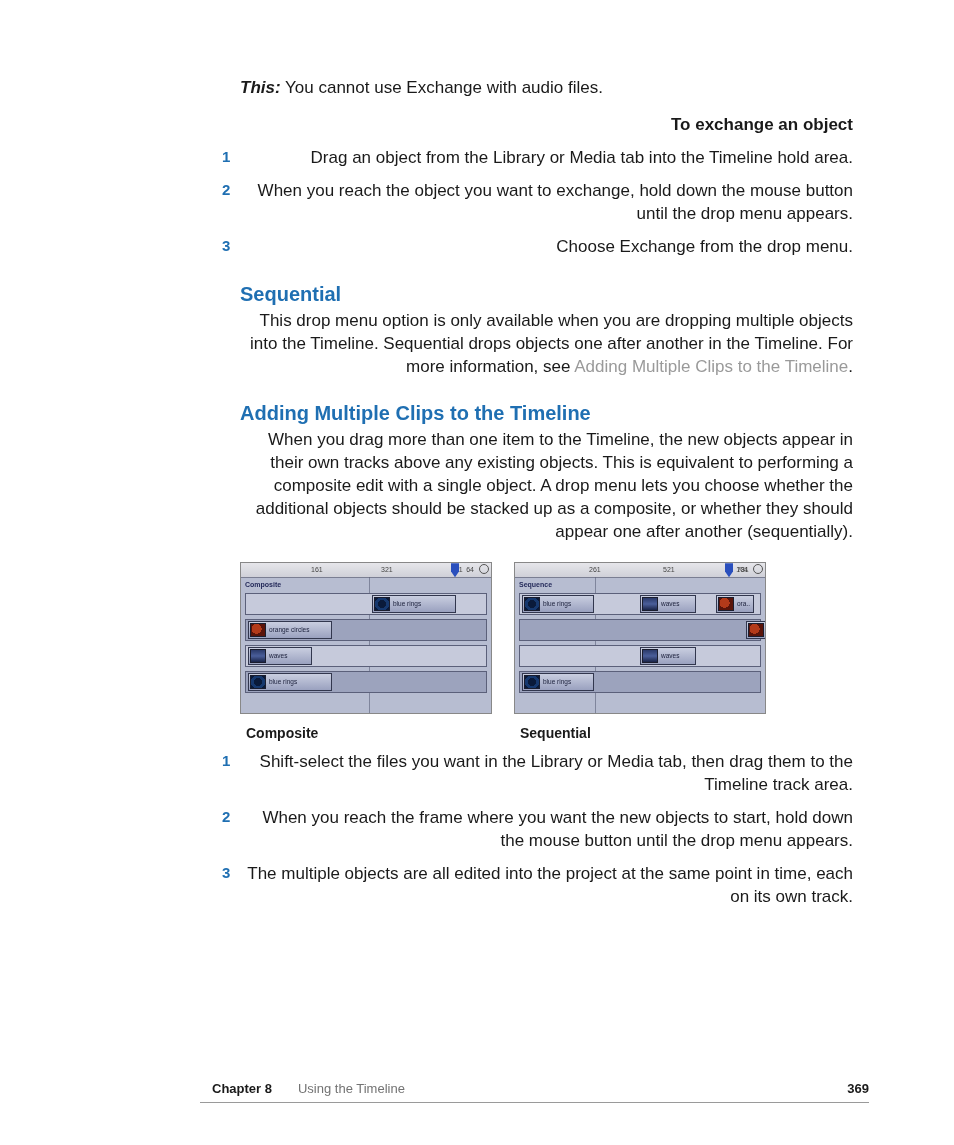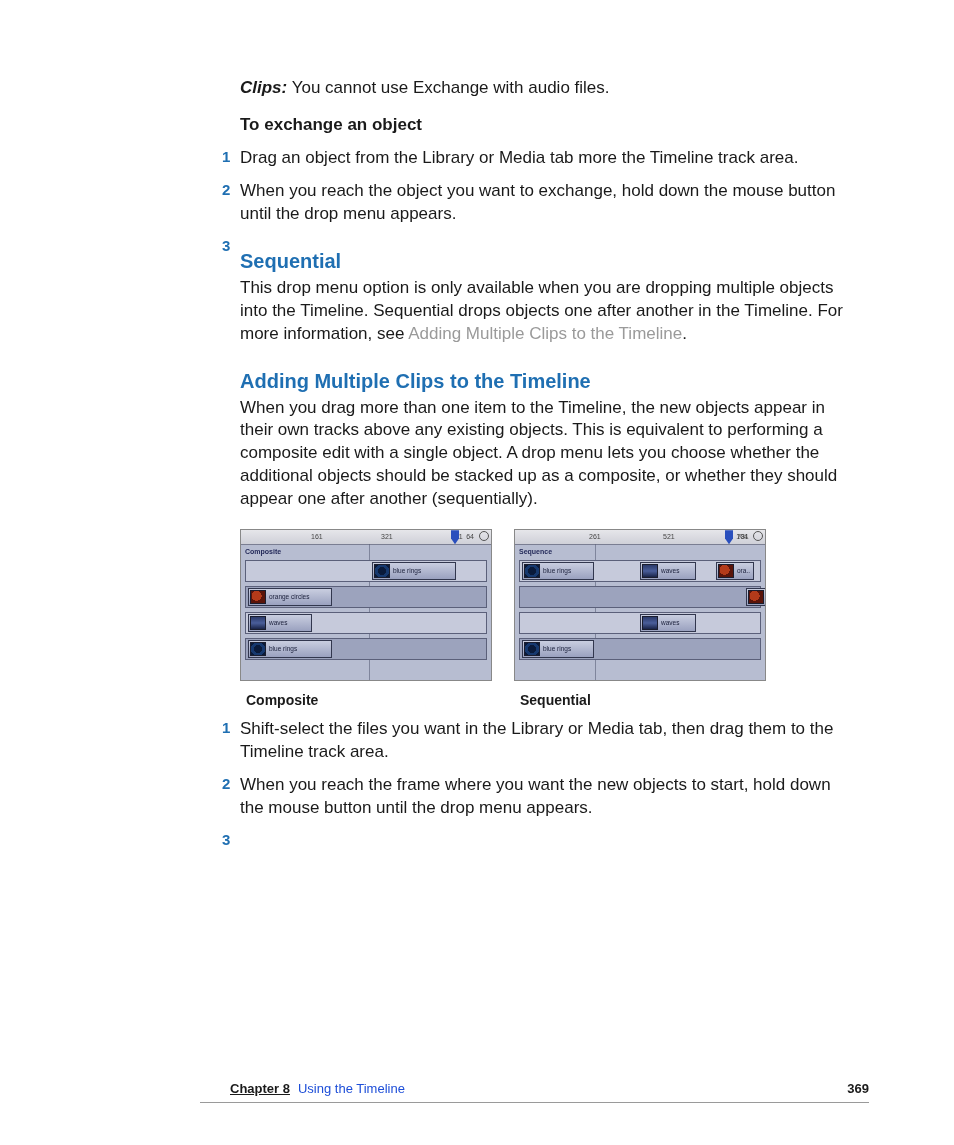--- a/index.html
+++ b/index.html
@@ -40,20 +40,21 @@
     font-size: 15px;
   }
   .subhead-blue {
     color: #1f6fb2;
     font-weight: 600;
     font-size: 20px;
     margin: 22px 0 2px 0;
   }
   .body-para {
     margin: 0 16px 10px 0;
+    text-align: right;
   }
   .link-gray {
     color: #9a9a9a;
   }
   .figures {
     display: flex;
     gap: 22px;
     margin: 18px 0 8px 0;
   }
   .fig {
@@ -187,46 +188,47 @@
     position: absolute;
     left: 200px;
     right: 85px;
     bottom: 42px;
     border-bottom: 1px solid #9a9a9a;
     padding-bottom: 4px;
     display: flex;
     align-items: baseline;
     font-size: 13px;
   }
-  .footer .chap { font-weight: 700; margin-left: 30px; text-decoration: underline; }
-  .footer .title { color: #1d4ed8; margin-left: 8px; }
+  .footer .chap { font-weight: 700; margin-left: 12px; }
+  .footer .title { color: #737373; margin-left: 26px; }
   .footer .pg { margin-left: auto; font-weight: 700; }
 </style>
 </head>
 <body>
 
 <div class="page">
 
   <p class="note-line">
-    <span class="bold italic">Clips:</span>
+    <span class="bold italic">This:</span>
     <span>You cannot use Exchange with audio files.</span>
   </p>
 
   <p class="bold body-para">To exchange an object</p>
 
   <div class="step-block">
     <span class="step-num">1</span>
-    <p class="body-para">Drag an object from the Library or Media tab more the Timeline track area.</p>
+    <p class="body-para">Drag an object from the Library or Media tab into the Timeline hold area.</p>
   </div>
   <div class="step-block">
     <span class="step-num">2</span>
     <p class="body-para">When you reach the object you want to exchange, hold down the mouse button until the drop menu appears.</p>
   </div>
   <div class="step-block">
     <span class="step-num">3</span>
+    <p class="body-para">Choose Exchange from the drop menu.</p>
   </div>
 
   <h2 class="subhead-blue">Sequential</h2>
   <p class="body-para">
     <span>This drop menu option is only available when you are dropping multiple objects into the Timeline. Sequential drops objects one after another in the Timeline. For more information, see </span><span class="link-gray">Adding Multiple Clips to the Timeline</span><span>.</span>
   </p>
 
   <h2 class="subhead-blue">Adding Multiple Clips to the Timeline</h2>
   <p class="body-para">When you drag more than one item to the Timeline, the new objects appear in their own tracks above any existing objects. This is equivalent to performing a composite edit with a single object. A drop menu lets you choose whether the additional objects should be stacked up as a composite, or whether they should appear one after another (sequentially).</p>
 
@@ -328,20 +330,21 @@
   <div class="step-block">
     <span class="step-num">1</span>
     <p class="body-para">Shift-select the files you want in the Library or Media tab, then drag them to the Timeline track area.</p>
   </div>
   <div class="step-block">
     <span class="step-num">2</span>
     <p class="body-para">When you reach the frame where you want the new objects to start, hold down the mouse button until the drop menu appears.</p>
   </div>
   <div class="step-block">
     <span class="step-num">3</span>
+    <p class="body-para">The multiple objects are all edited into the project at the same point in time, each on its own track.</p>
   </div>
 
   <div class="footer">
     <span class="chap">Chapter 8</span>
     <span class="title">Using the Timeline</span>
     <span class="pg">369</span>
   </div>
 
 </div>
 

